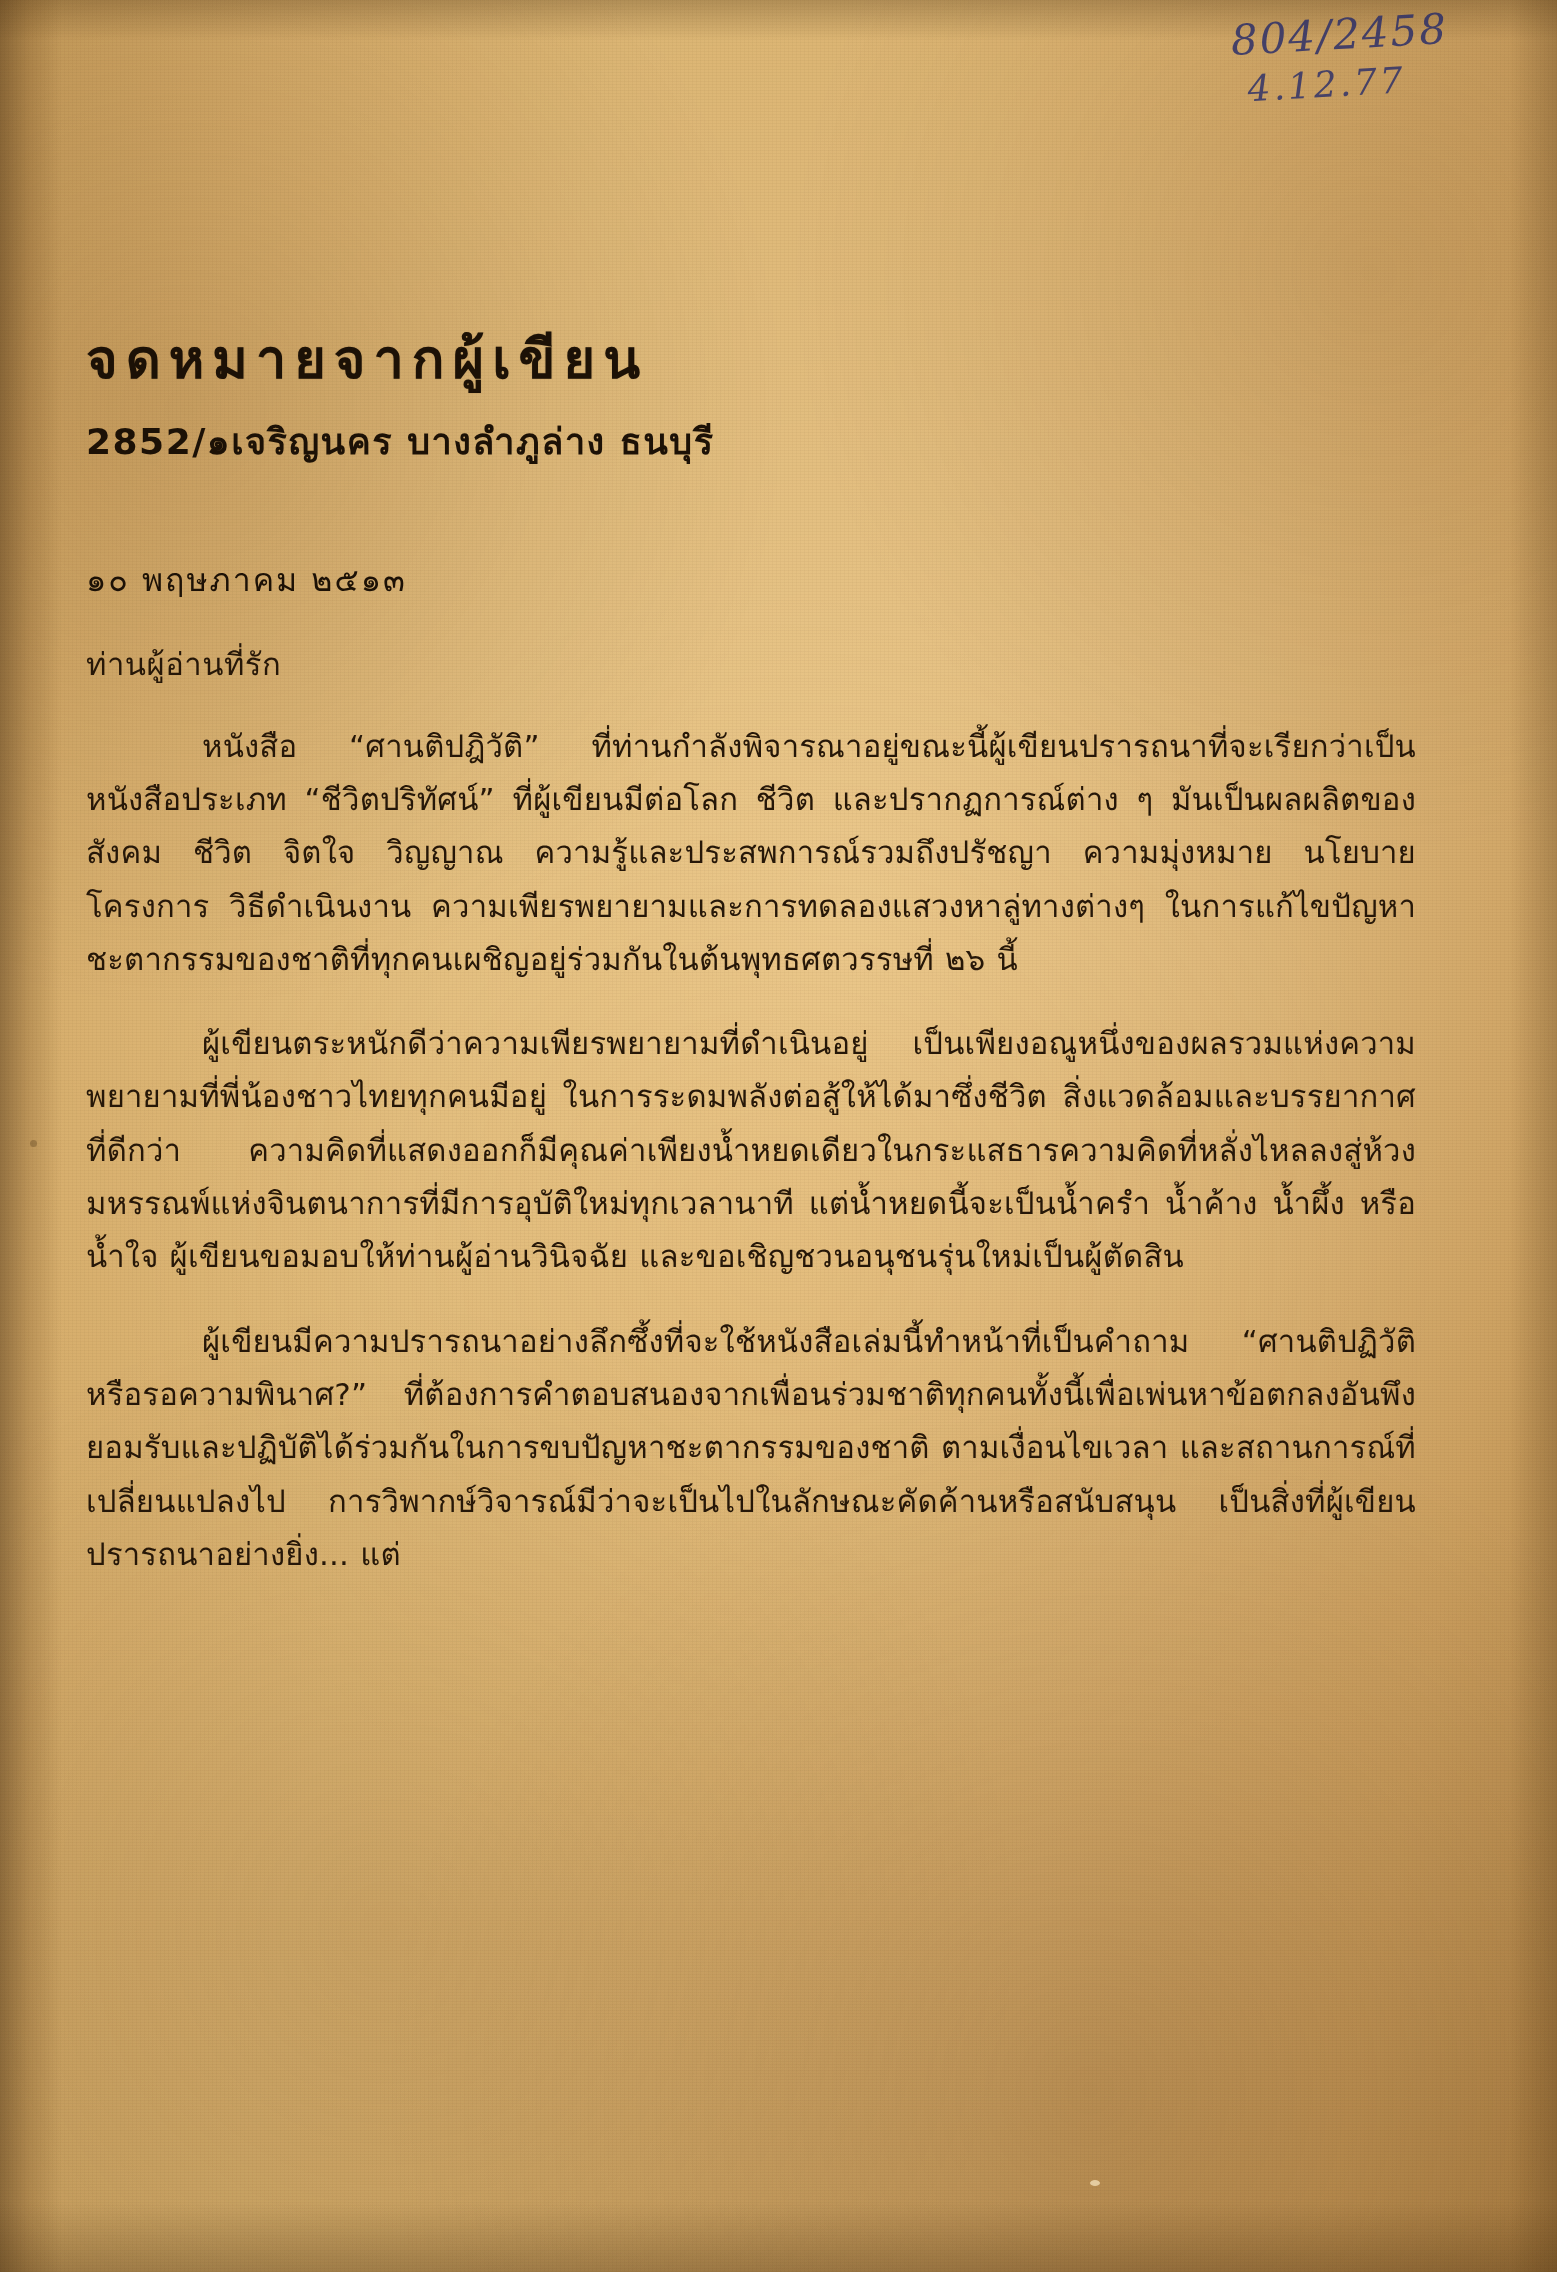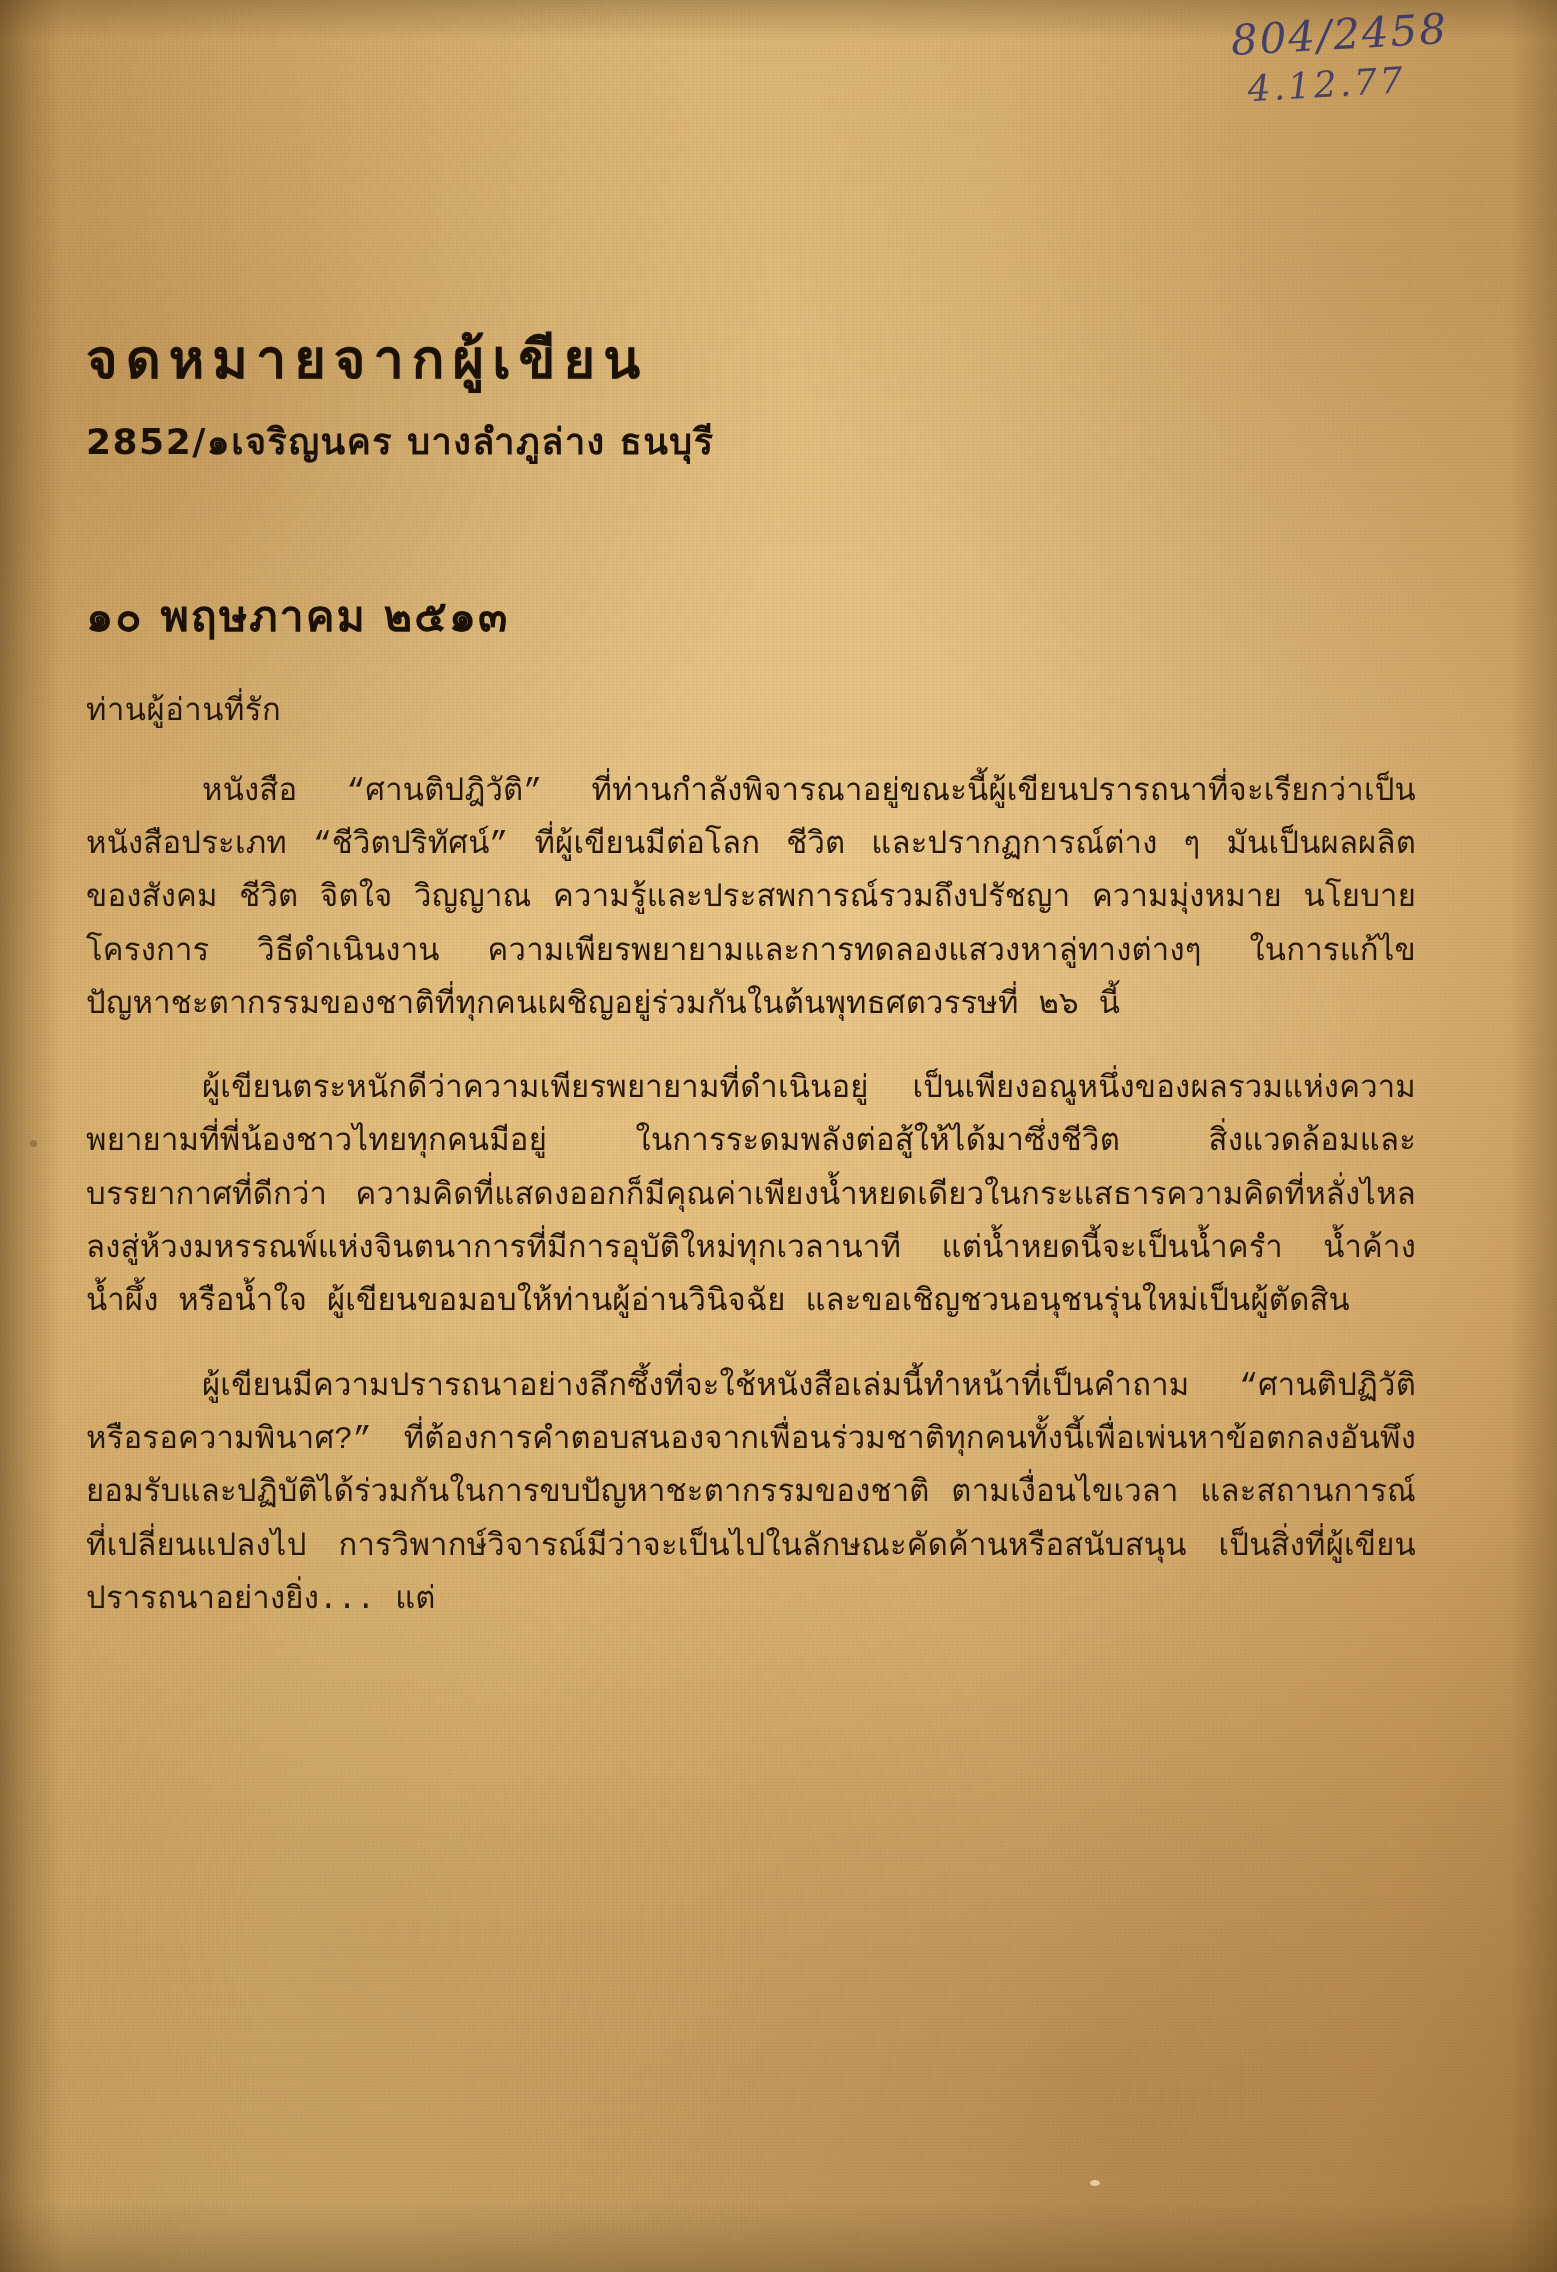--- a/index.html
+++ b/index.html
@@ -125,23 +125,23 @@
   .doc-address {
     margin-top: 26px;
     font-size: 36px;
     font-weight: 700;
     letter-spacing: 1.5px;
     color: #20150a;
     line-height: 1.3;
   }
 
   .doc-date {
-    margin-top: 116px;
-    font-size: 43px;
-    font-weight: 700;
+    margin-top: 88px;
+    font-size: 32px;
+    font-weight: 400;
     letter-spacing: 2px;
     color: #20150a;
   }
 
   .doc-salutation {
     margin-top: 34px;
     font-size: 31px;
     color: #2a1b0c;
     letter-spacing: 0.5px;
   }
@@ -153,21 +153,20 @@
   .para {
     font-size: 31px;
     line-height: 1.72;
     text-indent: 116px;
     color: #2a1b0c;
     margin-bottom: 26px;
     text-align: justify;
     text-justify: inter-word;
     letter-spacing: 0.2px;
     word-spacing: 1px;
-    font-family: Liberation Mono, monospace;
   }
 
   
   .content, .handwriting {
     filter: contrast(1.04) saturate(0.98);
   }
 
   .speck {
     position: absolute;
     border-radius: 50%;

